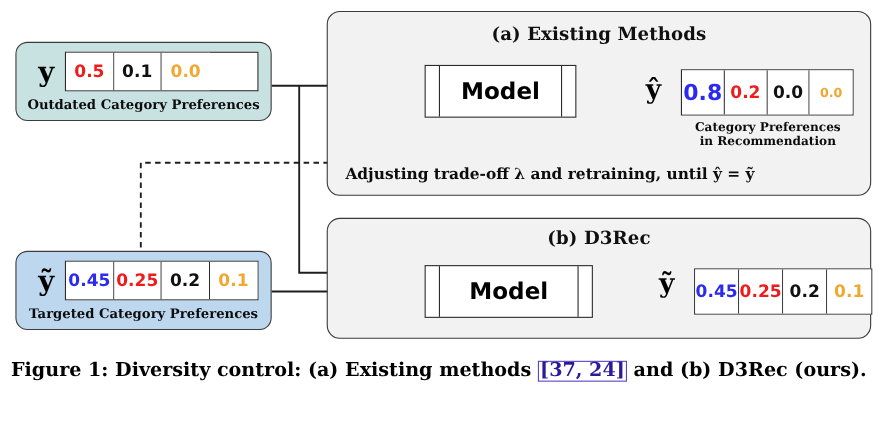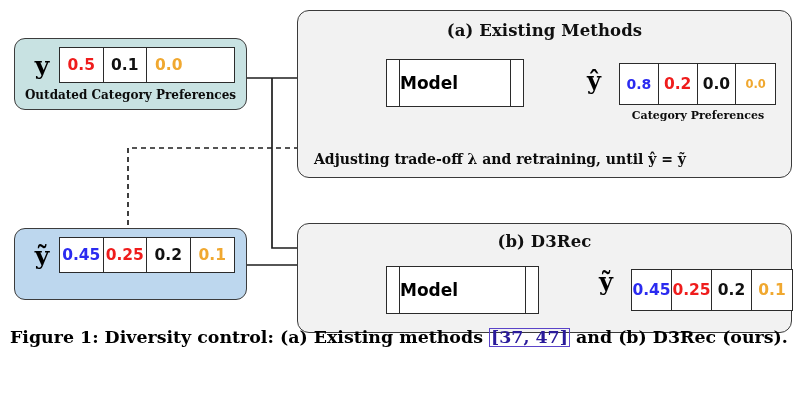--- a/index.html
+++ b/index.html
@@ -36,22 +36,22 @@
         font-family:"DejaVu Sans",sans-serif;font-weight:bold;
         font-size:15.5px;background:#fff;}
   .vec .cell:last-child{border-right:none;}
 
   
   .model{position:absolute;background:#ffffff;border:1.9px solid #2b2b2b;
         box-sizing:border-box;display:flex;align-items:center;}
   .model .strip{width:13px;height:100%;box-sizing:border-box;}
   .model .strip.l{border-right:1.9px solid #2b2b2b;}
   .model .strip.r{border-left:1.9px solid #2b2b2b;}
-  .model .mlabel{flex:1;text-align:left;font-family:"DejaVu Sans",sans-serif;
-        font-weight:bold;font-size:17px;color:#000;}
+  .model .mlabel{flex:1;text-align:center;font-family:"DejaVu Sans",sans-serif;
+        font-weight:bold;font-size:21px;color:#000;}
 
   
   .outsym{position:absolute;font-family:"DejaVu Serif",serif;font-weight:bold;
         font-size:24px;line-height:1;}
   .subcap{position:absolute;text-align:center;font-family:"DejaVu Serif",serif;
         font-weight:bold;font-size:11px;line-height:1.18;color:#0c0c0c;}
   .inline-note{position:absolute;font-family:"DejaVu Serif",serif;font-weight:bold;
         font-size:14px;color:#0c0c0c;white-space:nowrap;}
 
   
@@ -96,34 +96,35 @@
 
     <div class="model" style="left:88px;top:48px;width:138px;height:48px;">
       <div class="strip l"></div>
       <div class="mlabel">Model</div>
       <div class="strip r"></div>
     </div>
 
     <div class="outsym" style="left:289px;top:58px;">ŷ</div>
 
     <div class="vec" style="position:absolute;left:321px;top:52px;width:157px;height:42px;">
-        <div class="cell" style="width: 25%; color: rgb(43, 43, 240); font-size: 14px;">0.8</div>
+        <div class="cell" style="width: 25%; color: rgb(43, 43, 240); font-size: 20px;">0.8</div>
         <div class="cell" style="width: 25%; color: rgb(239, 28, 28); font-size: 15.5px;">0.2</div>
         <div class="cell" style="width: 25%; color: rgb(17, 17, 17); font-size: 15.5px;">0.0</div>
         <div class="cell" style="width: 25%; color: rgb(240, 168, 48); font-size: 11.5px;">0.0</div>
       </div>
 
     <div class="subcap" style="left:311px;top:99px;width:178px;">
       <span>Category Preferences</span><br>
+      <span>in Recommendation</span>
     </div>
 
     <div class="inline-note" style="left:16px;top:140px;">Adjusting trade-off  λ and retraining, until ŷ = ỹ</div>
   </div>
 
-  <div class="panel" style="left:297px;top:198px;width:495px;height:110px;margin-top:25px;">
+  <div class="panel" style="left:297px;top:198px;width:495px;height:110px;">
     <div class="panel-title" style="top:8px;">(b) D3Rec</div>
 
     <div class="model" style="left:88px;top:42px;width:153px;height:48px;">
       <div class="strip l"></div>
       <div class="mlabel">Model</div>
       <div class="strip r"></div>
     </div>
 
     <div class="outsym" style="left:301px;top:46px;">ỹ</div>
 
@@ -151,19 +152,20 @@
   <div class="card" style="left:14px;top:228px;width:233px;height:72px;background:#bdd7ee;">
     <div class="card-inner" style="left:10px;top:8px;height:36px;">
       <div class="card-sym">ỹ</div>
       <div class="vec" style="width:176px;height:36px;">
           <div class="cell" style="width: 25%; color: rgb(43, 43, 240); font-size: 15.5px;">0.45</div>
           <div class="cell" style="width: 25%; color: rgb(239, 28, 28); font-size: 15.5px;">0.25</div>
           <div class="cell" style="width: 25%; color: rgb(17, 17, 17); font-size: 15.5px;">0.2</div>
           <div class="cell" style="width: 25%; color: rgb(240, 168, 48); font-size: 15.5px;">0.1</div>
         </div>
     </div>
+    <div class="card-cap" style="top:49px;">Targeted Category Preferences</div>
   </div>
 
   <div class="caption">
-    <span>Figure 1: Diversity control: (a) Existing methods </span><span class="cite">[37, 47]</span><span> and (b) D3Rec (ours).</span>
+    <span>Figure 1: Diversity control: (a) Existing methods </span><span class="cite">[37, 24]</span><span> and (b) D3Rec (ours).</span>
   </div>
 
 </div>
 
 </body></html>

